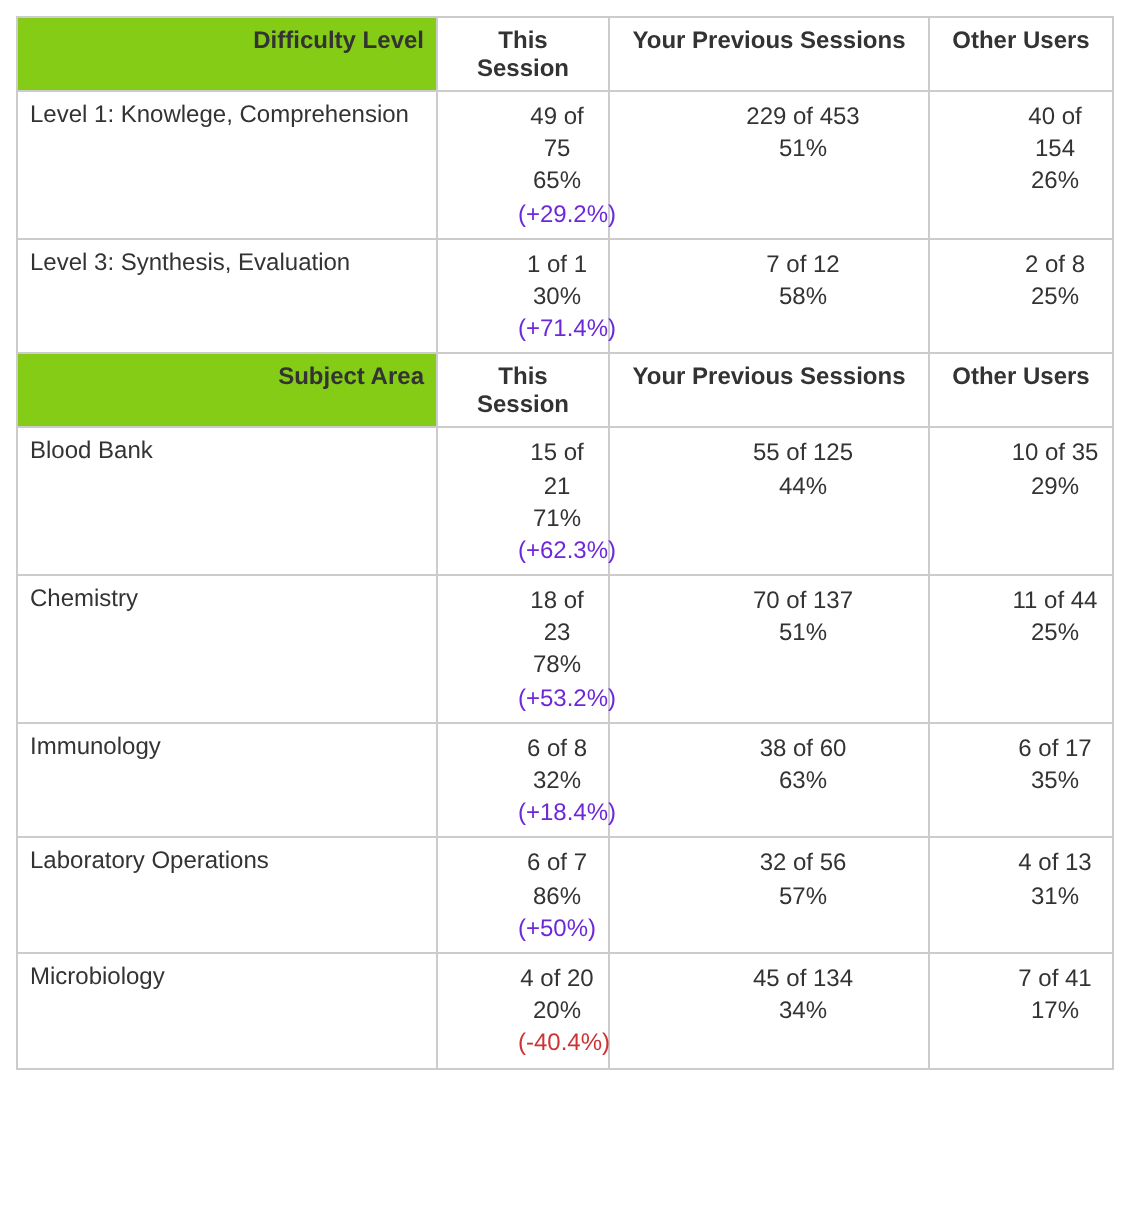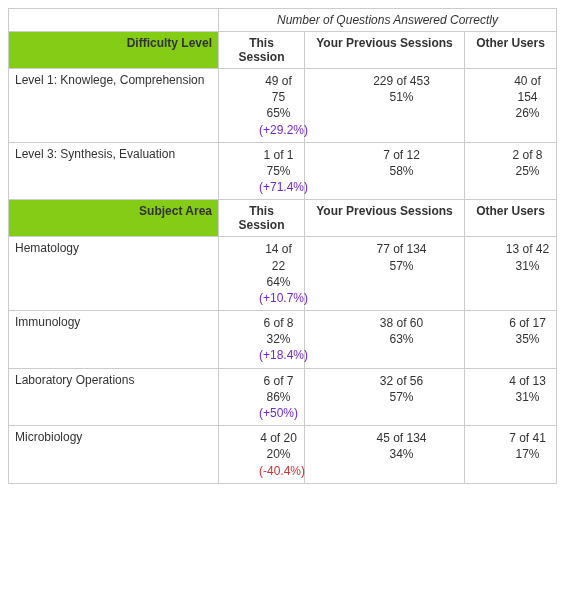--- a/index.html
+++ b/index.html
@@ -48,24 +48,20 @@
 
 <table>
   <colgroup>
     <col class="cat">
       <col class="c1">
       <col class="c2">
       <col class="c3">
   </colgroup>
   <tbody id="tbody">
       <tr>
-        <td></td>
-        <td colspan="3" class="top-header">Number of Questions Answered Correctly</td>
-      </tr>
-      <tr>
         <td class="section-header">Difficulty Level</td>
         <td class="col-header">This Session</td>
         <td class="col-header">Your Previous Sessions</td>
         <td class="col-header">Other Users</td>
       </tr>
       <tr>
         <td>Level 1: Knowlege, Comprehension</td>
         <td class="data">
           <div>49 of 75</div>
           <div>65%</div>
@@ -77,52 +73,68 @@
         </td>
         <td class="data">
           <div>40 of 154</div>
           <div>26%</div>
         </td>
       </tr>
       <tr>
         <td>Level 3: Synthesis, Evaluation</td>
         <td class="data">
           <div>1 of 1</div>
-          <div>75%</div>
+          <div>30%</div>
           <div class="delta-pos">(+71.4%)</div>
         </td>
         <td class="data">
           <div>7 of 12</div>
           <div>58%</div>
         </td>
         <td class="data">
           <div>2 of 8</div>
           <div>25%</div>
         </td>
       </tr>
       <tr>
         <td class="section-header">Subject Area</td>
         <td class="col-header">This Session</td>
         <td class="col-header">Your Previous Sessions</td>
         <td class="col-header">Other Users</td>
       </tr>
       <tr>
-        <td>Hematology</td>
+        <td>Blood Bank</td>
         <td class="data">
-          <div>14 of 22</div>
-          <div>64%</div>
-          <div class="delta-pos">(+10.7%)</div>
+          <div>15 of 21</div>
+          <div>71%</div>
+          <div class="delta-pos">(+62.3%)</div>
         </td>
         <td class="data">
-          <div>77 of 134</div>
-          <div>57%</div>
+          <div>55 of 125</div>
+          <div>44%</div>
         </td>
         <td class="data">
-          <div>13 of 42</div>
-          <div>31%</div>
+          <div>10 of 35</div>
+          <div>29%</div>
+        </td>
+      </tr>
+      <tr>
+        <td>Chemistry</td>
+        <td class="data">
+          <div>18 of 23</div>
+          <div>78%</div>
+          <div class="delta-pos">(+53.2%)</div>
+        </td>
+        <td class="data">
+          <div>70 of 137</div>
+          <div>51%</div>
+        </td>
+        <td class="data">
+          <div>11 of 44</div>
+          <div>25%</div>
         </td>
       </tr>
       <tr>
         <td>Immunology</td>
         <td class="data">
           <div>6 of 8</div>
           <div>32%</div>
           <div class="delta-pos">(+18.4%)</div>
         </td>
         <td class="data">

